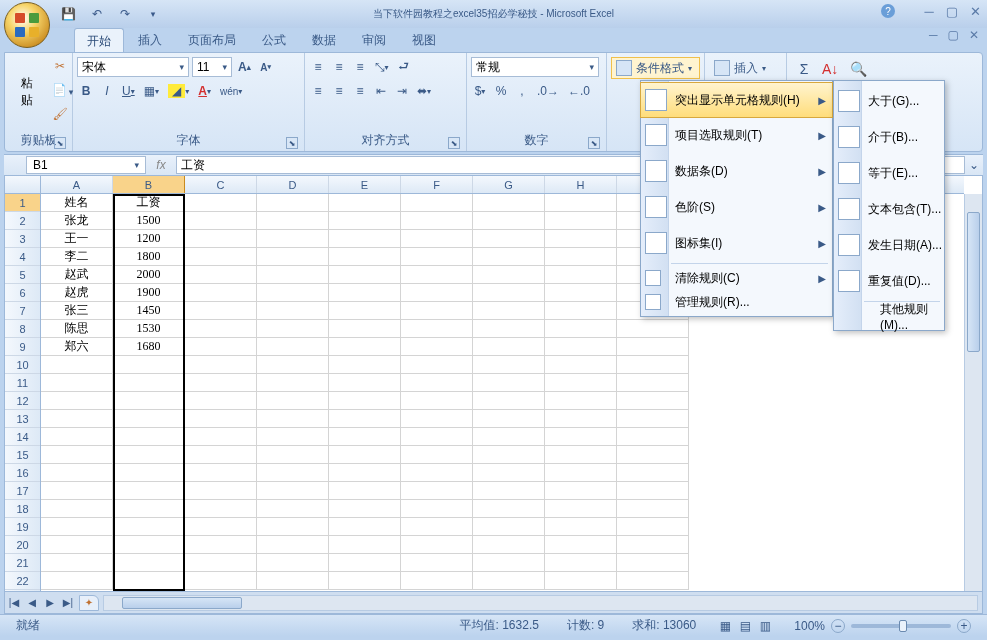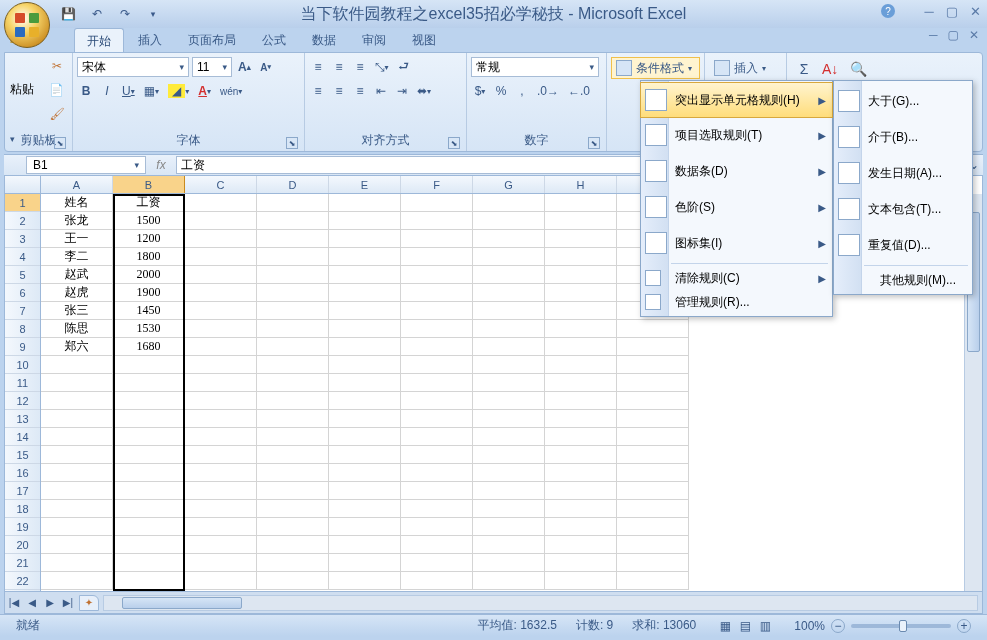--- a/index.html
+++ b/index.html
@@ -3,36 +3,36 @@
 <meta charset="utf-8">
 <style>
 * { margin: 0; padding: 0; box-sizing: border-box; font-family: "Microsoft YaHei", "SimSun", Tahoma, sans-serif; font-size: 12px; }
 body { background: #bcd3ee; width: 987px; height: 640px; overflow: hidden; position: relative; }
 .titlebar { height: 28px; background: linear-gradient(#d6e5f6,#b9cfeb); display: flex; align-items: center; position: relative; }
 .office-btn { position: absolute; left: 4px; top: 2px; width: 46px; height: 46px; border-radius: 50%; background: radial-gradient(circle at 40% 35%, #fff,#f7d56b 35%,#c98a1e 80%); border: 1px solid #7a5f20; z-index: 10; display: flex; align-items: center; justify-content: center; }
 .office-btn .boxes { width: 24px; height: 24px; position: relative; }
 .office-btn .b { position: absolute; width: 10px; height: 10px; border-radius: 1px; }
 .qat { margin-left: 58px; display: flex; gap: 6px; align-items: center; }
 .qat .qbtn { width: 22px; height: 22px; display: flex; align-items: center; justify-content: center; color: #3b5a8a; cursor: pointer; }
-.title-text { position: absolute; left: 50%; transform: translateX(-50%); color: #3a5a87; font-size: 16px; }
+.title-text { position: absolute; left: 50%; transform: translateX(-50%); color: #3a5a87; font-size: 10px; }
 .win-ctrls { position: absolute; right: 6px; top: 4px; display: flex; gap: 12px; color: #5a7aa7; }
 .win-ctrls span { cursor: pointer; font-size: 13px; }
 .tabs { height: 24px; margin-left: 74px; display: flex; align-items: flex-start; gap: 2px; position: relative; }
 .tab { padding: 4px 12px 3px; color: #3a5a87; cursor: pointer; border-radius: 3px 3px 0 0; }
 .tab.active { background: #eaf2fb; border: 1px solid #9db8d9; border-bottom: none; color: #2a4a77; }
 .help-icon { position: absolute; right: 92px; top: 4px; width: 14px; height: 14px; border-radius: 50%; background: #6a9ed8; color: #fff; font-size: 10px; display: flex; align-items: center; justify-content: center; cursor: pointer; }
 .doc-ctrls { position: absolute; right: 8px; top: 28px; display: flex; gap: 10px; color: #5a7aa7; }
 .doc-ctrls span { cursor: pointer; font-size: 12px; }
 .ribbon { background: linear-gradient(#eaf2fb,#d6e5f6); border: 1px solid #9db8d9; margin: 0 4px; border-radius: 0 4px 4px 4px; height: 100px; display: flex; position: relative; }
 .group { border-right: 1px solid #b7cbe3; display: flex; flex-direction: column; justify-content: space-between; padding: 2px 4px 0; }
 .group-label { text-align: center; color: #3a5a87; font-size: 11px; padding: 2px 0; position: relative; }
 .group-label .dlg { position: absolute; right: 2px; bottom: 2px; width: 12px; height: 12px; border: 1px solid #8ba8ca; font-size: 8px; display: flex; align-items: center; justify-content: center; color: #3a5a87; cursor: pointer; }
 .clip-group { width: 68px; }
 .clip-body { display: flex; gap: 2px; height: 74px; }
-.paste-big { width: 38px; display: flex; flex-direction: column; justify-content: center; border: 1px solid transparent; border-radius: 3px; cursor: pointer; gap: 36px; }
+.paste-big { width: 38px; display: flex; flex-direction: row; align-items: center; justify-content: center; border: 1px solid transparent; border-radius: 3px; cursor: pointer; gap: 36px; }
 .paste-icon { width: 26px; height: 30px; background: #f5e09a; border: 1px solid #b89d4b; border-radius: 2px; margin-bottom: 2px; position: relative; }
 .side-btns { display: flex; flex-direction: column; gap: 2px; }
 .sbtn { width: 22px; height: 22px; display: flex; align-items: center; justify-content: center; cursor: pointer; color: #c07030; }
 .font-group { width: 232px; }
 .font-body { display: flex; flex-direction: column; gap: 4px; padding-top: 2px; }
 .frow { display: flex; align-items: center; gap: 3px; }
 .combo { background: #fff; border: 1px solid #a7bcd6; height: 20px; display: flex; align-items: center; padding: 0 4px; }
 .combo .dd { margin-left: auto; color: #3a5a87; font-size: 9px; }
 .small-btn { min-width: 18px; height: 20px; border: 1px solid transparent; display: flex; align-items: center; justify-content: center; cursor: pointer; padding: 0 2px; color: #3a5a87; }
 .align-group { width: 162px; }
@@ -63,35 +63,35 @@
 .vthumb { position: absolute; top: 18px; left: 2px; right: 2px; height: 140px; background: linear-gradient(90deg,#d6e5f6,#b9cfeb); border: 1px solid #8ba8ca; border-radius: 2px; }
 .sheettabs-row { height: 22px; margin: 0 4px; background: #cfdef0; display: flex; align-items: center; border: 1px solid #9db8d9; border-top: none; }
 .nav-btns { display: flex; }
 .nav-btn { width: 18px; height: 18px; display: flex; align-items: center; justify-content: center; color: #3a5a87; cursor: pointer; font-size: 10px; }
 .sheettab { padding: 2px 10px; background: #e7effa; border: 1px solid #9db8d9; border-bottom: none; margin-right: -1px; cursor: pointer; color: #3a5a87; font-size: 11px; }
 .sheettab.active { background: #fff; font-weight: bold; }
 .add-sheet { width: 20px; height: 16px; background: #e7effa; border: 1px solid #9db8d9; border-radius: 0 6px 0 0; margin-left: 2px; cursor: pointer; display: flex; align-items: center; justify-content: center; }
 .hscroll { flex: 1; height: 16px; background: #dde6f1; margin: 0 4px; border: 1px solid #b7cbe3; position: relative; }
 .hthumb { position: absolute; left: 18px; width: 120px; top: 1px; bottom: 1px; background: linear-gradient(#d6e5f6,#b9cfeb); border: 1px solid #8ba8ca; border-radius: 2px; }
 .statusbar { height: 22px; background: linear-gradient(#d6e5f6,#bcd3ee); border-top: 1px solid #9db8d9; display: flex; align-items: center; padding: 0 16px; color: #3a5a87; font-size: 11px; }
-.statusbar .stats { margin-left: auto; display: flex; gap: 19px; }
+.statusbar .stats { margin-left: auto; display: flex; gap: 28px; }
 .zoom { display: flex; align-items: center; gap: 6px; margin-left: 20px; }
 .zoom-slider { width: 100px; height: 4px; background: #9db8d9; position: relative; border-radius: 2px; }
 .zoom-slider .zthumb { position: absolute; left: 48px; top: -4px; width: 8px; height: 12px; background: #eaf2fb; border: 1px solid #6a8ab0; border-radius: 2px; }
 
 .menu { position: absolute; background: #f4f8fd; border: 1px solid #8ba8ca; box-shadow: 2px 2px 6px rgba(0,0,0,.25); z-index: 100; }
 .menu-strip { position: absolute; left: 0; top: 0; bottom: 0; width: 28px; background: linear-gradient(90deg,#e5eefb,#d2e0f2); border-right: 1px solid #c3d4ea; }
 .menu-item { position: relative; height: 36px; display: flex; align-items: center; padding-left: 34px; cursor: pointer; }
 .menu-item.small { height: 24px; }
 .menu-item.highlight { background: linear-gradient(#fff4cf,#ffdd7b); border: 1px solid #d7a83e; margin: -1px; }
 .menu-item .mi-icon { position: absolute; left: 4px; width: 22px; height: 22px; background: #fff; border: 1px solid #8ba8ca; }
 .menu-item .arrow { position: absolute; right: 6px; color: #3a5a87; font-size: 10px; }
 .menu-sep { height: 1px; background: #c3d4ea; margin: 2px 4px 2px 30px; }
 .menu-cf { top: 80px; left: 640px; width: 193px; padding: 2px 0; }
-.menu-hcr { top: 80px; left: 833px; width: 140px; padding: 2px 0; }
+.menu-hcr { top: 80px; left: 833px; width: 112px; padding: 2px 0; }
 </style>
 </head>
 <body>
 
 <div class="titlebar">
   <div class="office-btn">
     <div class="boxes">
       <div class="b" style="left:0;top:0;background:#d64b2a"></div>
       <div class="b" style="right:0;top:0;background:#4a9b3d"></div>
       <div class="b" style="left:0;bottom:0;background:#2a6bbf"></div>
@@ -295,25 +295,29 @@
   <div class="menu-item">
       <div class="mi-icon"></div>
       <span>大于(G)...</span>
     </div>
   <div class="menu-item">
       <div class="mi-icon"></div>
       <span>介于(B)...</span>
     </div>
   <div class="menu-item">
       <div class="mi-icon"></div>
+      <span>等于(E)...</span>
+    </div>
+  <div class="menu-item">
+      <div class="mi-icon"></div>
+      <span>文本包含(T)...</span>
+    </div>
+  <div class="menu-item">
+      <div class="mi-icon"></div>
       <span>发生日期(A)...</span>
-    </div>
-  <div class="menu-item">
-      <div class="mi-icon"></div>
-      <span>文本包含(T)...</span>
     </div>
   <div class="menu-item">
       <div class="mi-icon"></div>
       <span>重复值(D)...</span>
     </div>
   <div class="menu-sep"></div>
   <div class="menu-item small">
       <span style="margin-left:12px">其他规则(M)...</span>
     </div>
 </div>

